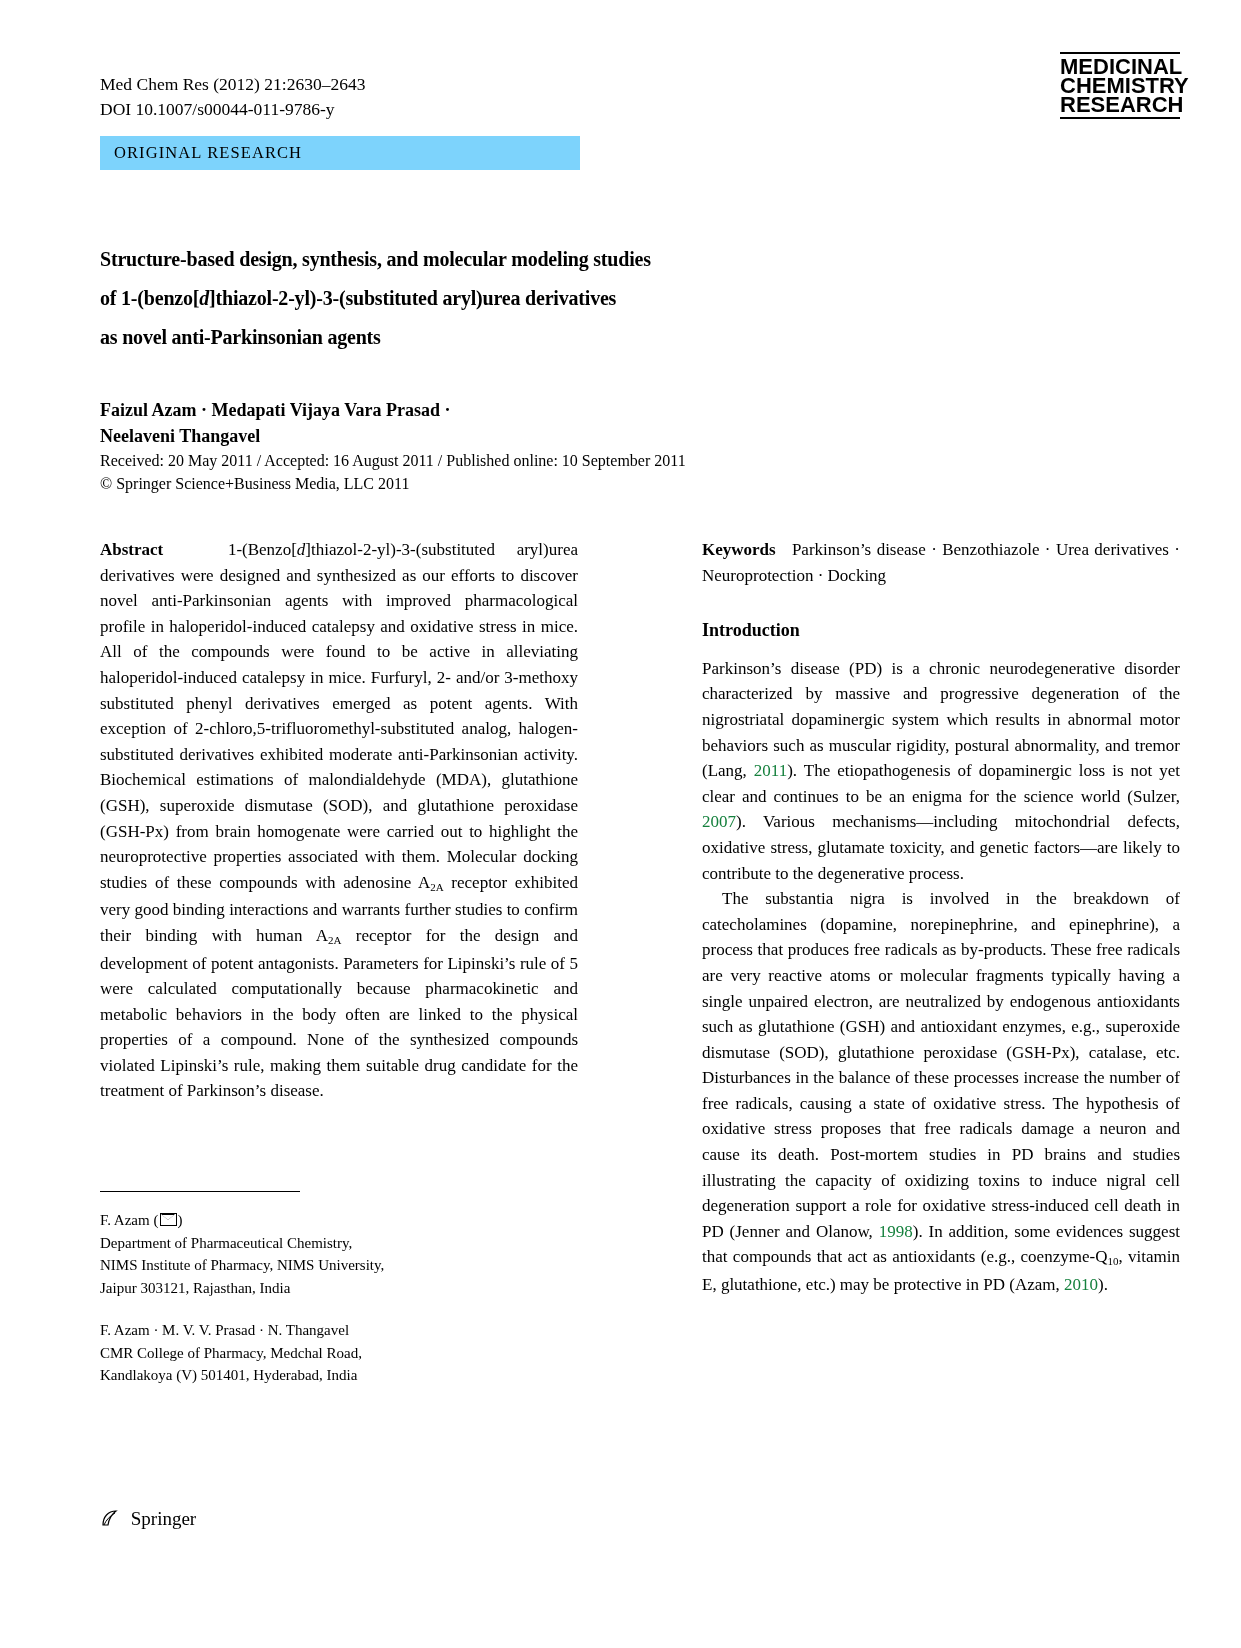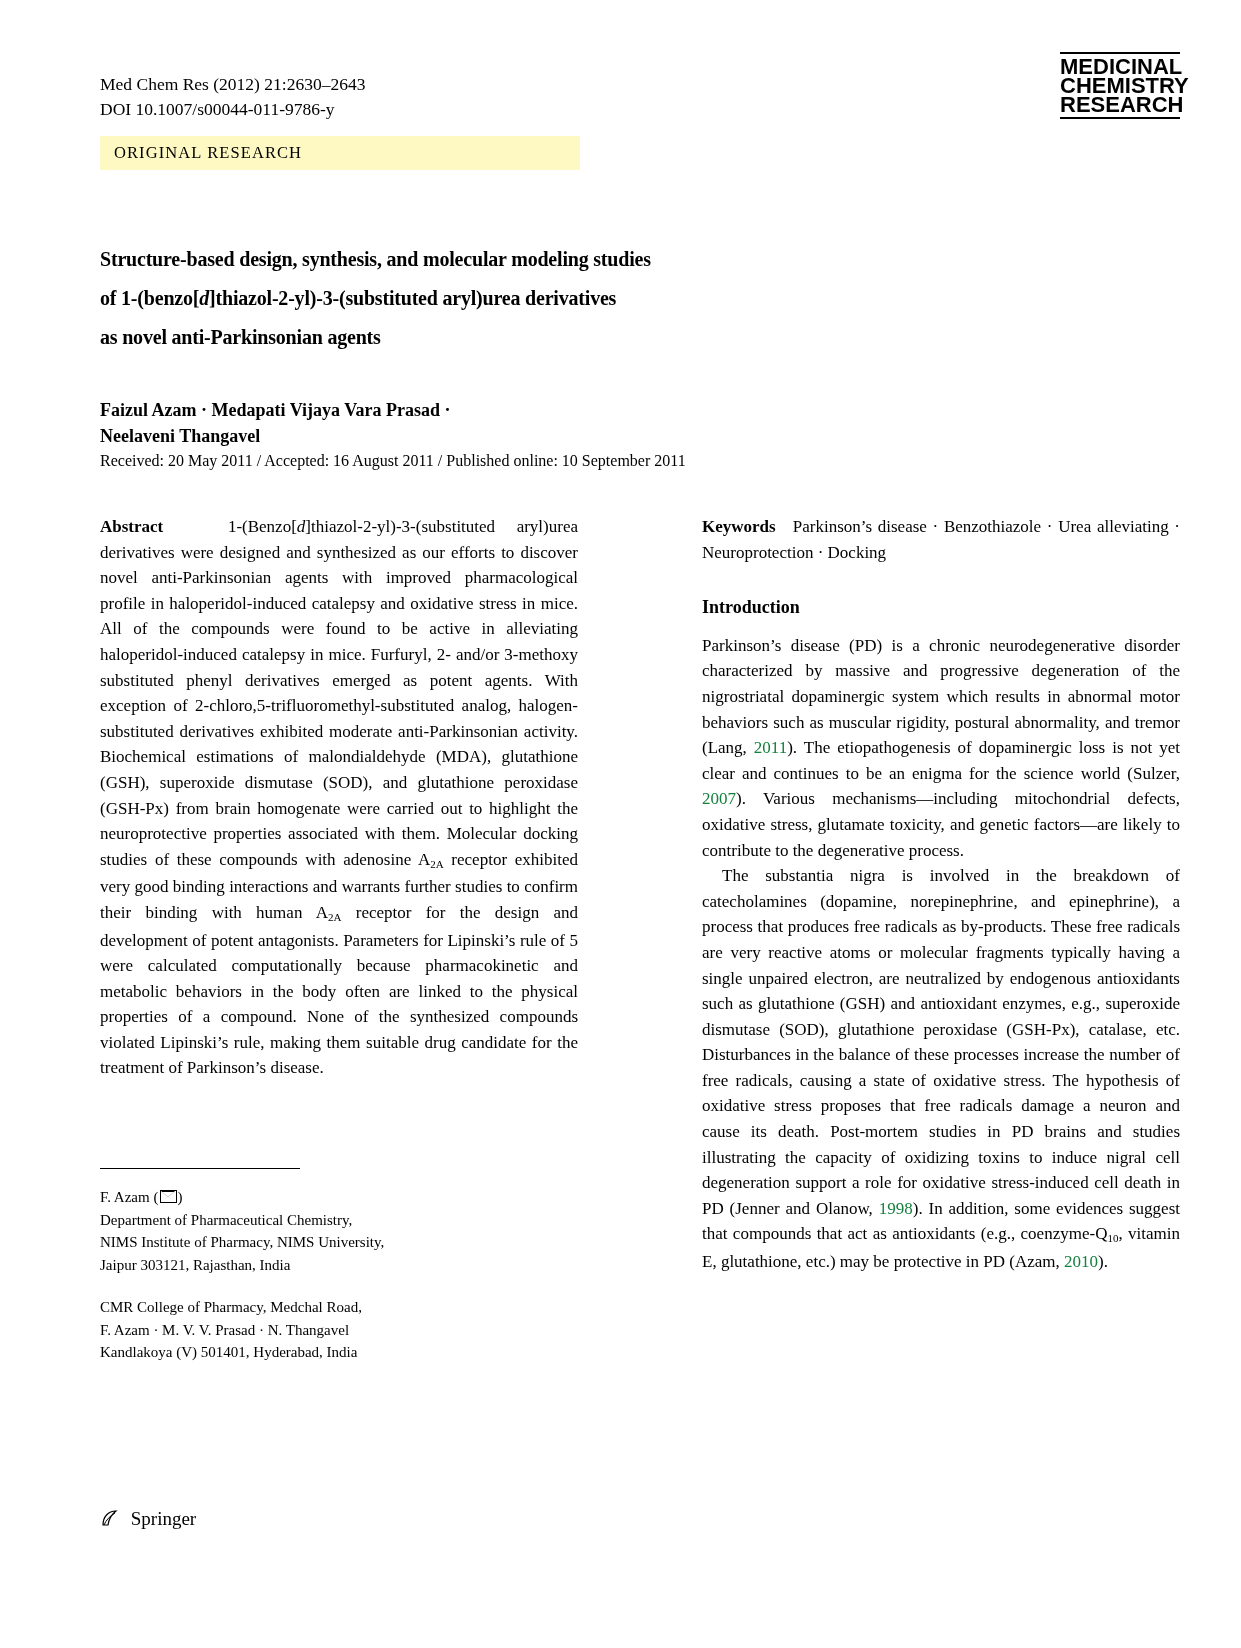--- a/index.html
+++ b/index.html
@@ -55,21 +55,21 @@
     font-family: "Liberation Sans", sans-serif;
     font-weight: bold;
     font-size: 22px;
     line-height: 19px;
     letter-spacing: 0px;
   }
 
   
   .band {
     margin-top: 12px;
-    background: #fef9c3;
+    background: #7dd3fc;
     width: 480px;
     height: 34px;
     line-height: 34px;
     padding-left: 14px;
     box-sizing: border-box;
     font-size: 16.5px;
     letter-spacing: 1.1px;
     font-family: "Liberation Serif", serif;
   }
 
@@ -220,46 +220,47 @@
       <div>as novel anti-Parkinsonian agents</div>
     </div>
 
     <div class="authors">
       <div>Faizul Azam · Medapati Vijaya Vara Prasad ·</div>
       <div>Neelaveni Thangavel</div>
     </div>
 
     <div class="pubinfo">
       <div>Received: 20 May 2011 / Accepted: 16 August 2011 / Published online: 10 September 2011</div>
+      <div>© Springer Science+Business Media, LLC 2011</div>
     </div>
 
     <div class="cols">
 
       <div class="col col-left">
         <p><span class="lead-label">Abstract</span>&nbsp;&nbsp;&nbsp;<span>1-(Benzo[</span><i>d</i><span>]thiazol-2-yl)-3-(substituted aryl)urea derivatives were designed and synthesized as our efforts to discover novel anti-Parkinsonian agents with improved pharmacological profile in haloperidol-induced catalepsy and oxidative stress in mice. All of the compounds were found to be active in alleviating haloperidol-induced catalepsy in mice. Furfuryl, 2- and/or 3-methoxy substituted phenyl derivatives emerged as potent agents. With exception of 2-chloro,5-trifluoromethyl-substituted analog, halogen-substituted derivatives exhibited moderate anti-Parkinsonian activity. Biochemical estimations of malondialdehyde (MDA), glutathione (GSH), superoxide dismutase (SOD), and glutathione peroxidase (GSH-Px) from brain homogenate were carried out to highlight the neuroprotective properties associated with them. Molecular docking studies of these compounds with adenosine A</span><sub>2A</sub><span> receptor exhibited very good binding interactions and warrants further studies to confirm their binding with human A</span><sub>2A</sub><span> receptor for the design and development of potent antagonists. Parameters for Lipinski’s rule of 5 were calculated computationally because pharmacokinetic and metabolic behaviors in the body often are linked to the physical properties of a compound. None of the synthesized compounds violated Lipinski’s rule, making them suitable drug candidate for the treatment of Parkinson’s disease.</span></p>
 
         <div class="fn-rule"></div>
 
         <div class="footnote">
           <div class="blk">
             <div><span>F. Azam (</span><span class="env"></span><span>)</span></div>
             <div>Department of Pharmaceutical Chemistry,</div>
             <div>NIMS Institute of Pharmacy, NIMS University,</div>
             <div>Jaipur 303121, Rajasthan, India</div>
           </div>
           <div class="blk">
+            <div>F. Azam · M. V. V. Prasad · N. Thangavel</div>
             <div>CMR College of Pharmacy, Medchal Road,</div>
-            <div>F. Azam · M. V. V. Prasad · N. Thangavel</div>
             <div>Kandlakoya (V) 501401, Hyderabad, India</div>
           </div>
         </div>
       </div>
 
       <div class="col col-right">
-        <p><span class="lead-label">Keywords</span>&nbsp;&nbsp;&nbsp;<span>Parkinson’s disease · Benzothiazole · Urea alleviating · Neuroprotection · Docking</span></p>
+        <p><span class="lead-label">Keywords</span>&nbsp;&nbsp;&nbsp;<span>Parkinson’s disease · Benzothiazole · Urea derivatives · Neuroprotection · Docking</span></p>
 
         <div class="sec-head">Introduction</div>
 
         <p><span>Parkinson’s disease (PD) is a chronic neurodegenerative disorder characterized by massive and progressive degeneration of the nigrostriatal dopaminergic system which results in abnormal motor behaviors such as muscular rigidity, postural abnormality, and tremor (Lang, </span><span class="ref">2011</span><span>). The etiopathogenesis of dopaminergic loss is not yet clear and continues to be an enigma for the science world (Sulzer, </span><span class="ref">2007</span><span>). Various mechanisms—including mitochondrial defects, oxidative stress, glutamate toxicity, and genetic factors—are likely to contribute to the degenerative process.</span></p>
 
         <p class="indent"><span>The substantia nigra is involved in the breakdown of catecholamines (dopamine, norepinephrine, and epinephrine), a process that produces free radicals as by-products. These free radicals are very reactive atoms or molecular fragments typically having a single unpaired electron, are neutralized by endogenous antioxidants such as glutathione (GSH) and antioxidant enzymes, e.g., superoxide dismutase (SOD), glutathione peroxidase (GSH-Px), catalase, etc. Disturbances in the balance of these processes increase the number of free radicals, causing a state of oxidative stress. The hypothesis of oxidative stress proposes that free radicals damage a neuron and cause its death. Post-mortem studies in PD brains and studies illustrating the capacity of oxidizing toxins to induce nigral cell degeneration support a role for oxidative stress-induced cell death in PD (Jenner and Olanow, </span><span class="ref">1998</span><span>). In addition, some evidences suggest that compounds that act as antioxidants (e.g., coenzyme-Q</span><sub>10</sub><span>, vitamin E, glutathione, etc.) may be protective in PD (Azam, </span><span class="ref">2010</span><span>).</span></p>
       </div>
 
     </div>
   </div>

